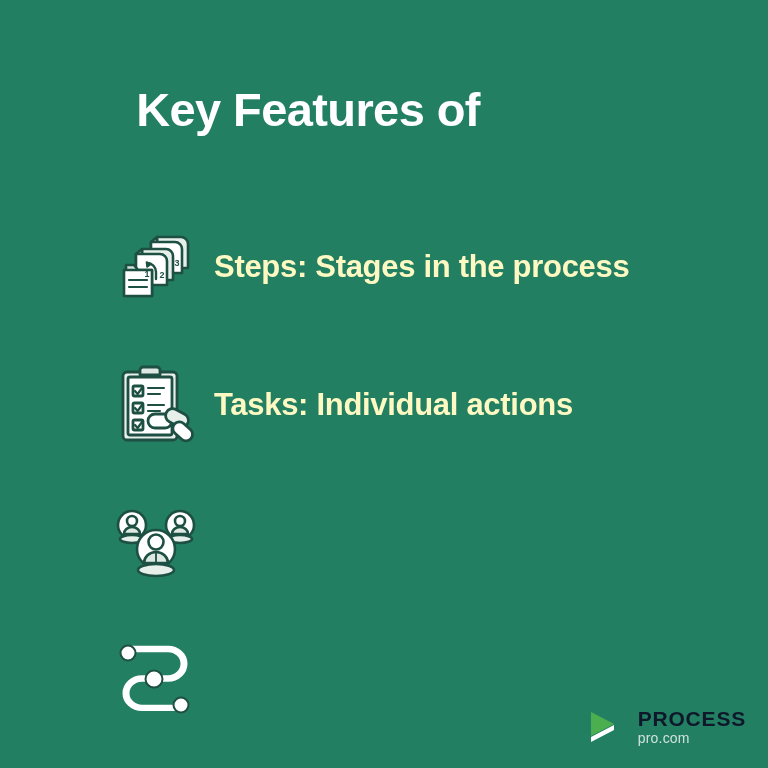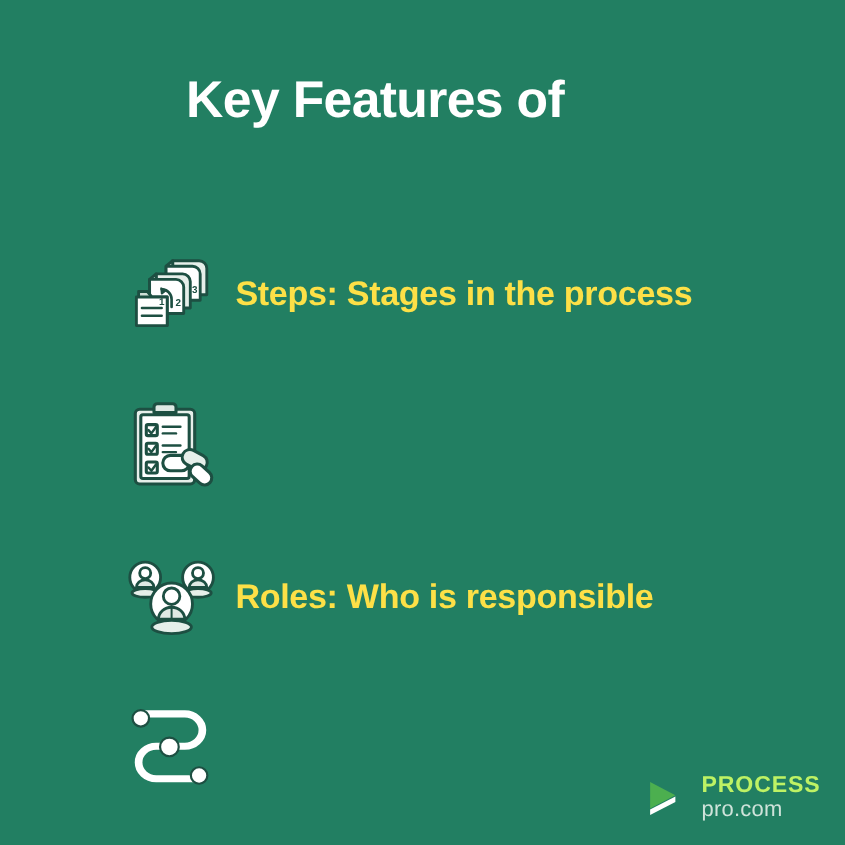--- a/index.html
+++ b/index.html
@@ -18,25 +18,24 @@
     position: relative;
     width: 768px;
     height: 768px;
     background: #227f62;
     box-sizing: border-box;
   }
 
   
   .title-block {
     position: absolute;
-    top: 64px;
+    top: 84px;
     left: 0;
     width: 616px;
     text-align: center;
-    padding-left: 33px;
   }
   .title-line {
     display: block;
     color: #ffffff;
     font-family: "Liberation Sans", sans-serif;
     font-weight: bold;
     font-size: 47px;
     line-height: 52px;
     letter-spacing: -0.6px;
     white-space: nowrap;
@@ -65,21 +64,21 @@
     justify-content: center;
   }
   .feature-icon svg {
     display: block;
     width: 92px;
     height: 92px;
     overflow: visible;
   }
   .feature-label {
     margin-left: 12px;
-    color: #fde047;
+    color: #fef9c3;
     font-family: "Liberation Sans", sans-serif;
     font-weight: bold;
     font-size: 31px;
     line-height: 36px;
     letter-spacing: -0.3px;
     white-space: nowrap;
   }
 
   
   .logo {
@@ -100,31 +99,31 @@
     width: 40px;
     height: 40px;
   }
   .logo-text {
     display: flex;
     flex-direction: column;
     justify-content: center;
     line-height: 1;
   }
   .logo-primary {
-    color: #bef264;
+    color: #0f172a;
     font-family: "Liberation Sans", sans-serif;
     font-weight: bold;
     font-size: 21px;
     letter-spacing: 0.8px;
   }
   .logo-secondary {
     color: #cfe3da;
     font-family: "Liberation Sans", sans-serif;
     font-weight: normal;
-    font-size: 20px;
+    font-size: 14px;
     letter-spacing: 0.2px;
     margin-top: 2px;
   }
 </style>
 </head>
 <body>
 
 <div id="infographic">
 
   <div class="title-block">
@@ -189,20 +188,21 @@
 
             <rect x="23" y="61" width="10" height="10" rx="1.5" fill="#ffffff"></rect>
             <path d="M25 66 l2.6 3 l4.4 -6" fill="none" stroke-width="2.2"></path>
 
             <rect x="38" y="55" width="24" height="14" rx="7" fill="#ffffff"></rect>
             <rect x="55" y="52" width="24" height="14" rx="7" fill="#e6efea" transform="rotate(28 67 59)"></rect>
             <rect x="62" y="66" width="22" height="13" rx="6.5" fill="#ffffff" transform="rotate(42 73 72)"></rect>
           </g>
         </svg>
       </div>
+      <div class="feature-label">Tasks: Individual actions</div>
     </div>
 
     <div class="feature-row">
       <div class="feature-icon">
         <svg viewBox="0 0 92 92" xmlns="http://www.w3.org/2000/svg">
           <g stroke="#1d4f42" stroke-width="2.6" stroke-linejoin="round" stroke-linecap="round">
 
             <path d="M25 38 L46 58 L69 38" fill="none" stroke-width="5"></path>
 
             <circle cx="22" cy="28" r="14" fill="#ffffff"></circle>
@@ -216,21 +216,20 @@
             <ellipse cx="70" cy="42" rx="12" ry="4" fill="#e6efea"></ellipse>
 
             <circle cx="46" cy="52" r="19" fill="#ffffff"></circle>
             <circle cx="46" cy="45" r="7.5" fill="#ffffff"></circle>
             <path d="M34 66 a12 11 0 0 1 24 0 z" fill="#dfe9e4"></path>
             <path d="M46 56 v11" fill="none" stroke-width="1.8"></path>
             <ellipse cx="46" cy="73" rx="18" ry="6" fill="#e6efea"></ellipse>
           </g>
         </svg>
       </div>
-      <div class="feature-label">Roles: Who is responsible</div>
     </div>
 
     <div class="feature-row">
       <div class="feature-icon">
         <svg viewBox="0 0 92 92" xmlns="http://www.w3.org/2000/svg">
           <g fill="none" stroke="#ffffff" stroke-width="7" stroke-linecap="round" stroke-linejoin="round">
             <path d="M18 25 H58 a16 16 0 0 1 0 32 H32 a16 16 0 0 0 0 32 H70" transform="translate(0,-9) scale(1,0.92)"></path>
           </g>
           <g stroke="#1d4f42" stroke-width="2">
             <circle cx="18" cy="18" r="7.5" fill="#ffffff"></circle>

